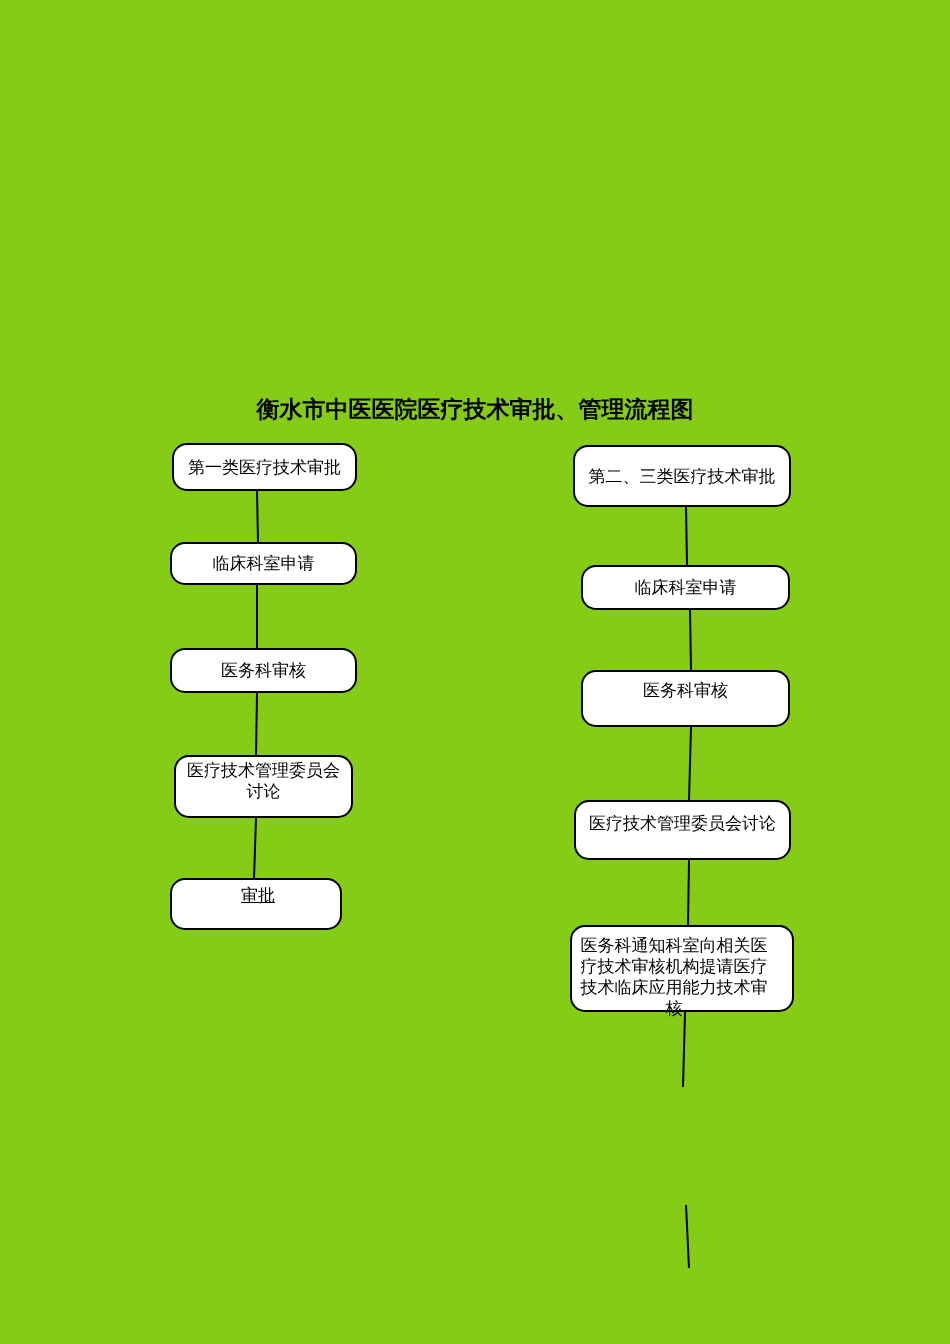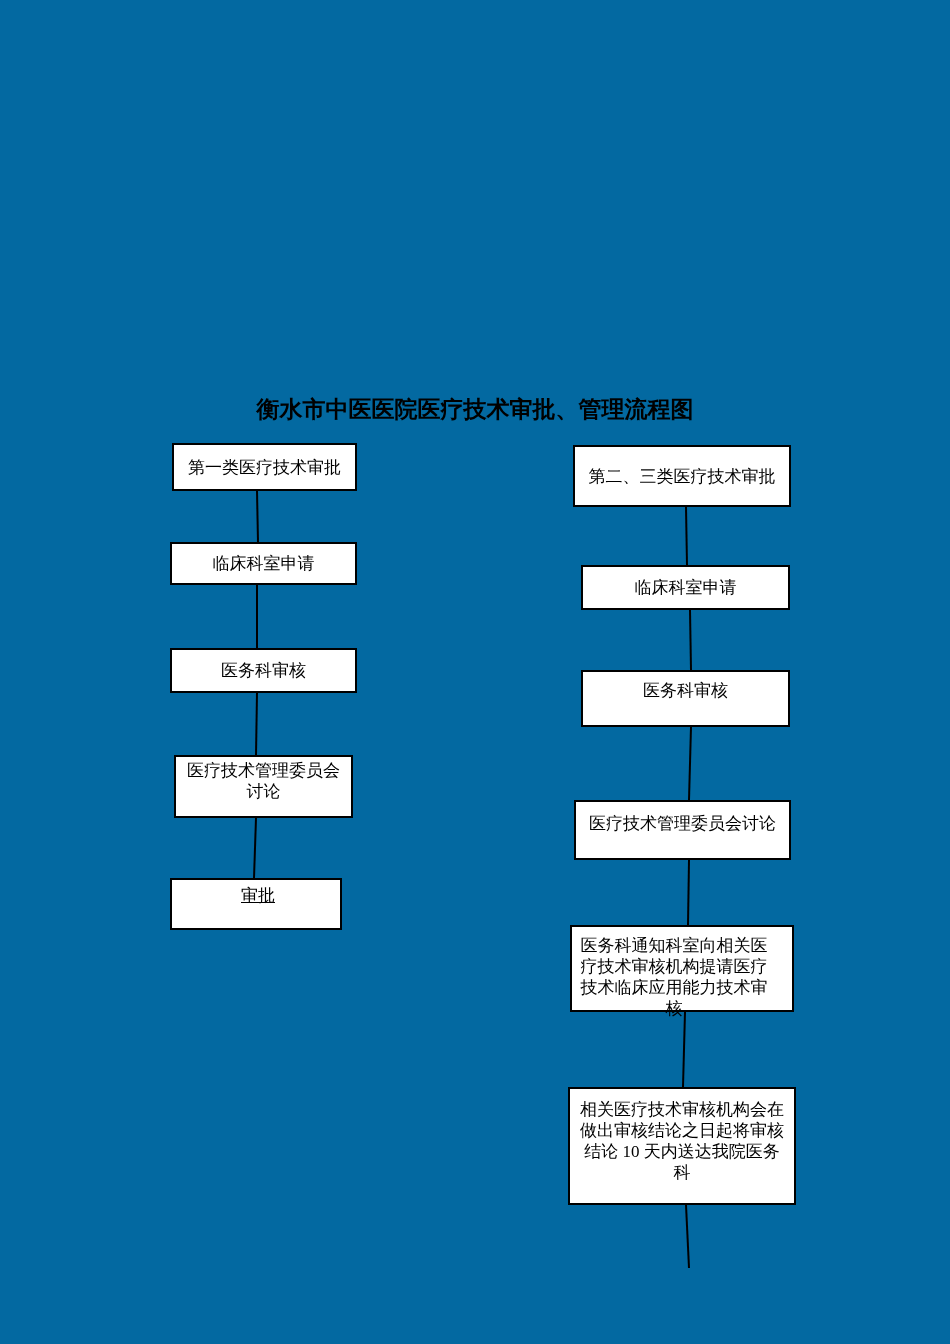--- a/index.html
+++ b/index.html
@@ -4,21 +4,21 @@
 <style>
   html, body {
     margin: 0;
     padding: 0;
     background: #ffffff;
   }
   .page {
     position: relative;
     width: 950px;
     height: 1344px;
-    background: #0369a1;
+    background: #84cc16;
     font-family: "Liberation Serif", "DejaVu Serif", serif;
     color: #000000;
     overflow: hidden;
   }
   .doc-title {
     position: absolute;
     left: 0;
     right: 0;
     top: 394px;
     text-align: center;
@@ -33,21 +33,21 @@
     left: 0;
     top: 0;
     width: 950px;
     height: 1344px;
     pointer-events: none;
   }
   .flow-box {
     position: absolute;
     box-sizing: border-box;
     border: 2px solid #000000;
-    border-radius: 0;
+    border-radius: 15px;
     background: #ffffff;
     text-align: center;
     font-size: 17px;
     line-height: 21px;
     color: #000000;
     display: flex;
     justify-content: center;
   }
   .v-center { align-items: center; }
   .v-top    { align-items: flex-start; }
@@ -111,17 +111,14 @@
   </div>
   <div class="flow-box v-top bR3">
     <span>医务科审核</span>
   </div>
   <div class="flow-box v-top bR4">
     <span>医疗技术管理委员会讨论</span>
   </div>
   <div class="flow-box v-top bR5">
     <span>医务科通知科室向相关医疗技术审核机构提请医疗技术临床应用能力技术审核</span>
   </div>
-  <div class="flow-box v-top bR6">
-    <span>相关医疗技术审核机构会在做出审核结论之日起将审核结论 10 天内送达我院医务科</span>
-  </div>
 
 </div>
 
 </body></html>

